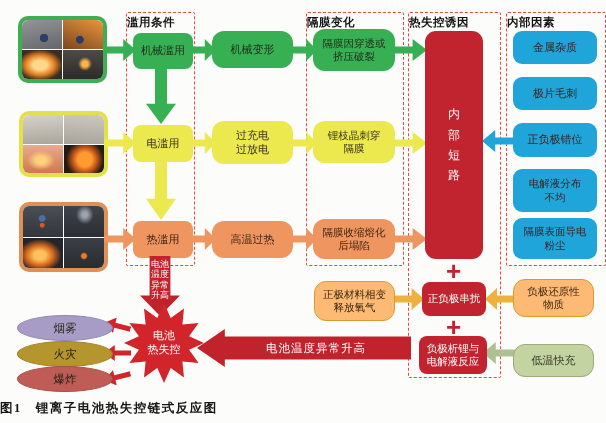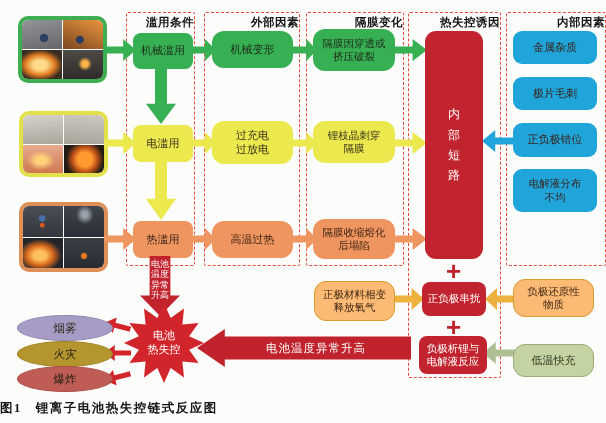--- a/index.html
+++ b/index.html
@@ -2,21 +2,21 @@
 <html><head>
 <meta charset="utf-8">
 <style>
   html,body{margin:0;padding:0;background:#ffffff;}
   .canvas{
     position:relative;width:606px;height:423px;background:#fcfcfb;overflow:hidden;
     font-family:"Liberation Serif","DejaVu Serif",serif;color:#2e2a22;
   }
   
   .grp{position:absolute;border:1.6px dashed #e8473e;border-radius:2px;}
-  .grp-title{position:absolute;top:2px;left:0;right:0;text-align:right;
+  .grp-title{position:absolute;top:2px;left:0;right:0;text-align:left;
     font-size:11.5px;font-weight:600;color:#141414;letter-spacing:.5px;}
   
   .n{position:absolute;display:flex;align-items:center;justify-content:center;
     text-align:center;font-size:11px;line-height:1.25;white-space:pre-line;
     border-radius:12px;box-sizing:border-box;padding:1px 2px;}
   .c-green{background:#37b053;color:#1e2e1c;}
   .c-yellow{background:#ebe94e;color:#3a331c;}
   .c-orange{background:#ee9560;color:#422514;}
   .c-red{background:#c1242e;color:#ffffff;}
   .c-blue{background:#1fa5da;color:#3a221c;}
@@ -83,23 +83,20 @@
       <div class="q" style="background:radial-gradient(circle at 48% 40%,#4a6fa8 0 10%,rgba(0,0,0,0) 14%),radial-gradient(circle at 48% 62%,#d85a1e 0 7%,rgba(0,0,0,0) 10%),linear-gradient(#4a4e55,#33363c);"></div>
       <div class="q" style="background:radial-gradient(ellipse at 52% 28%,#9aa3ad 0 9%,rgba(0,0,0,0) 30%),linear-gradient(#3f434a,#2b2e34);"></div>
       <div class="q" style="background:radial-gradient(ellipse at 42% 58%,#ffc25e 0 18%,#d96a1d 40%,rgba(0,0,0,0) 66%),#23252a;"></div>
       <div class="q" style="background:radial-gradient(circle at 50% 60%,#e87a22 0 9%,rgba(0,0,0,0) 14%),linear-gradient(#3c4046,#282b30);"></div>
     </div>
   </div>
 
   <div class="grp" style="left:126px;top:12px;width:67px;height:252px;">
     <div class="grp-title">滥用条件</div>
   </div>
-  <div class="grp" style="left:204px;top:12px;width:94px;height:252px;">
-    <div class="grp-title">外部因素</div>
-  </div>
   <div class="grp" style="left:306px;top:12px;width:96px;height:252px;">
     <div class="grp-title">隔膜变化</div>
   </div>
   <div class="grp" style="left:408px;top:12px;width:91px;height:364px;">
     <div class="grp-title">热失控诱因</div>
   </div>
   <div class="grp" style="left:506px;top:12px;width:98px;height:252px;">
     <div class="grp-title">内部因素</div>
   </div>
 
@@ -148,20 +145,22 @@
   <div class="n c-red" style="left:422px;top:282px;width:64px;height:34px;border-radius:8px;font-size:10.5px;">正负极串扰</div>
   <div class="plus" style="left:446px;top:314px;">+</div>
   <div class="n c-red" style="left:419px;top:336px;width:68px;height:38px;border-radius:8px;font-size:10.5px;">负极析锂与
 电解液反应</div>
 
   <div class="n c-blue" style="left:513px;top:31px;width:84px;height:33px;border-radius:9px;">金属杂质</div>
   <div class="n c-blue" style="left:513px;top:77px;width:84px;height:33px;border-radius:9px;">极片毛刺</div>
   <div class="n c-blue" style="left:513px;top:123px;width:84px;height:34px;border-radius:9px;">正负极错位</div>
   <div class="n c-blue" style="left:513px;top:169px;width:84px;height:43px;border-radius:9px;font-size:10.5px;">电解液分布
 不均</div>
+  <div class="n c-blue" style="left:513px;top:218px;width:84px;height:41px;border-radius:9px;font-size:10.5px;">隔膜表面导电
+粉尘</div>
 
   <div class="n c-amber" style="left:513px;top:279px;width:81px;height:38px;font-size:10.5px;">负极还原性
 物质</div>
   <div class="n c-sage" style="left:513px;top:336px;width:81px;height:33px;margin-top:8px;">低温快充</div>
   <div class="n c-amber" style="left:314px;top:281px;width:81px;height:40px;font-size:10.5px;">正极材料相变
 释放氧气</div>
 
   <div class="v-ar" style="left:140px;top:256px;width:40px;height:60px;">
     <div class="v-ar-label">电池温度异常升高</div>
   </div>

